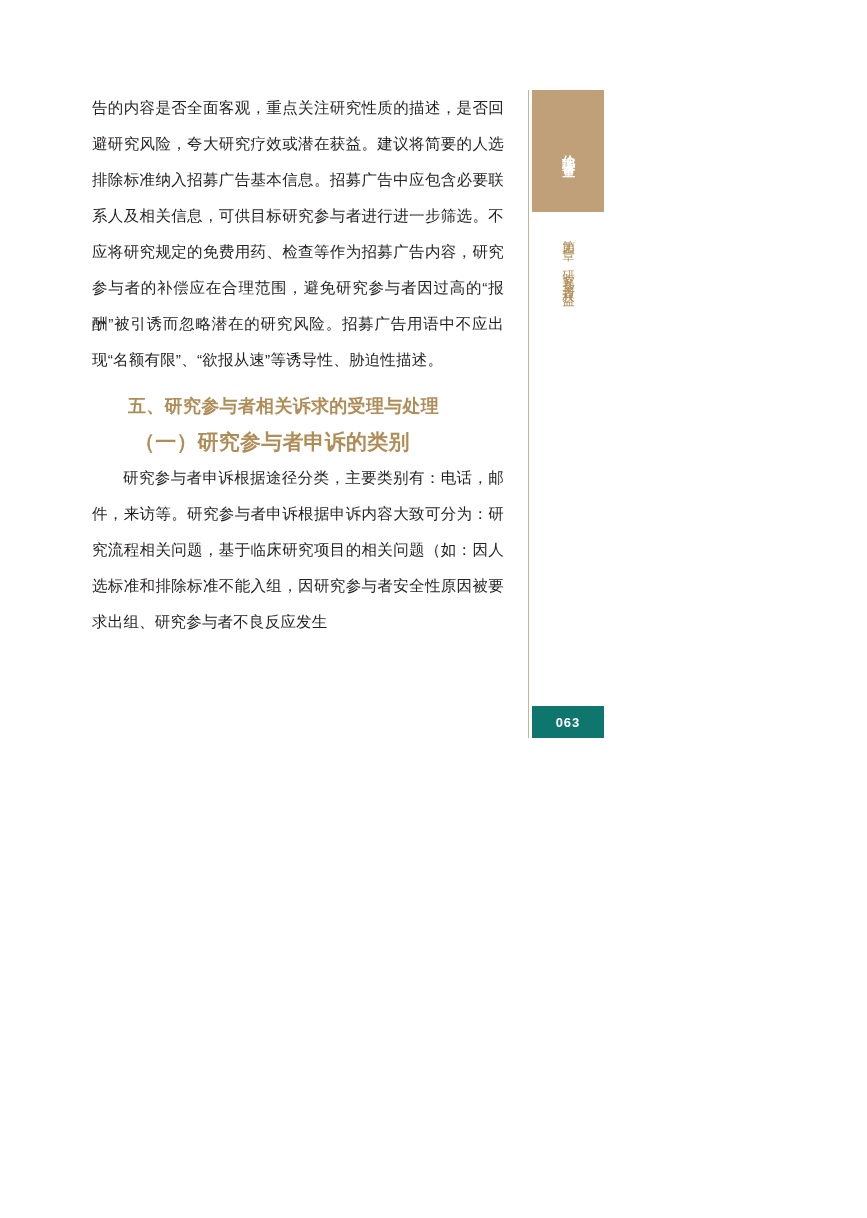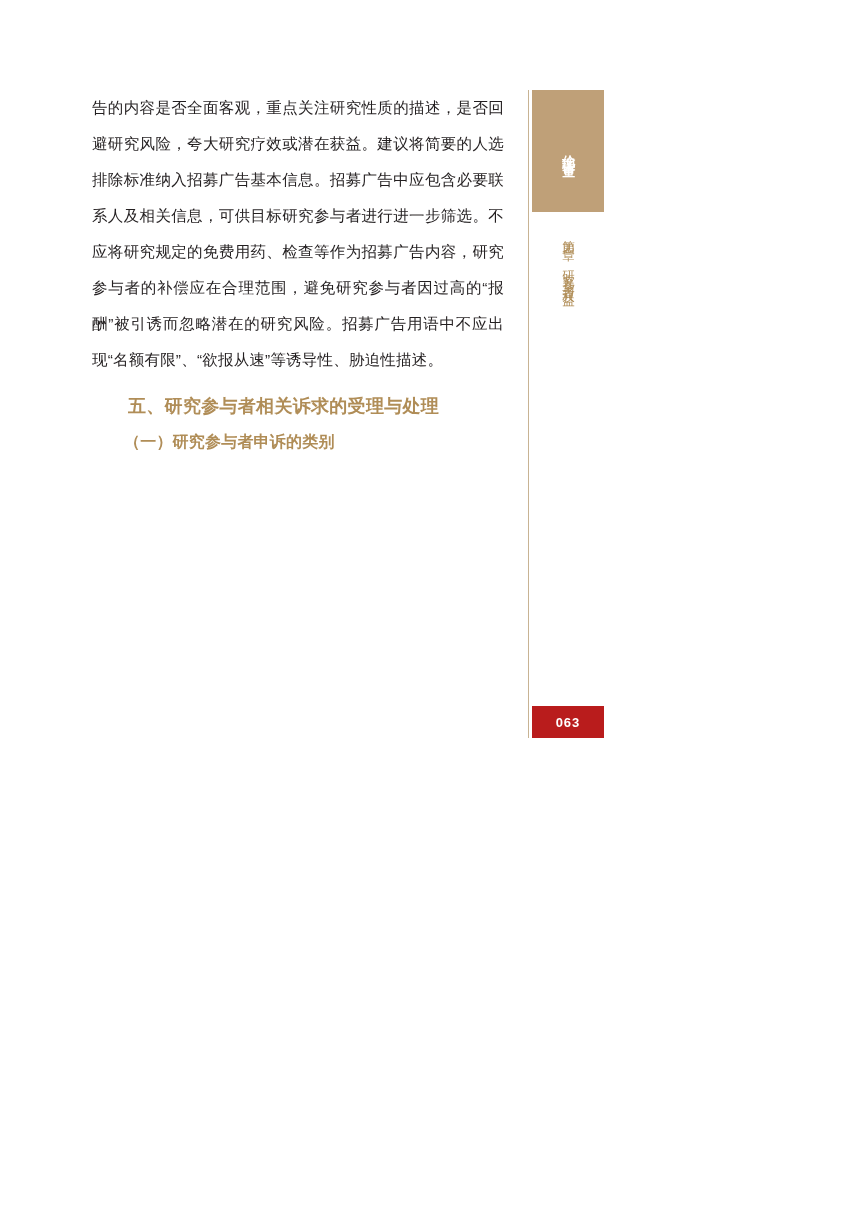--- a/index.html
+++ b/index.html
@@ -42,21 +42,21 @@
   h2.section-heading {
     font-size: 18px;
     line-height: 36px;
     color: #b08d57;
     font-weight: bold;
     margin: 10px 0 0 0;
     text-indent: 2em;
     letter-spacing: 0.3px;
   }
   h3.sub-heading {
-    font-size: 16px;
+    font-size: 21px;
     line-height: 36px;
     color: #b08d57;
     font-weight: bold;
     margin: 0;
     text-indent: 2em;
     letter-spacing: 0.2px;
   }
 
   
   .rail {
@@ -109,39 +109,40 @@
     letter-spacing: 4px;
     color: #b08d57;
     line-height: 1.2;
   }
   .page-number-box {
     position: absolute;
     left: 4px;
     top: 616px;
     width: 72px;
     height: 32px;
-    background: #b91c1c;
+    background: #0f766e;
     color: #ffffff;
     display: flex;
     align-items: center;
     justify-content: center;
     font-size: 13px;
     letter-spacing: 1px;
     font-weight: bold;
   }
 </style>
 </head>
 <body>
 
 <div class="page">
 
   <div class="content">
     <p class="para">告的内容是否全面客观，重点关注研究性质的描述，是否回避研究风险，夸大研究疗效或潜在获益。建议将简要的人选排除标准纳入招募广告基本信息。招募广告中应包含必要联系人及相关信息，可供目标研究参与者进行进一步筛选。不应将研究规定的免费用药、检查等作为招募广告内容，研究参与者的补偿应在合理范围，避免研究参与者因过高的“报酬”被引诱而忽略潜在的研究风险。招募广告用语中不应出现“名额有限”、“欲报从速”等诱导性、胁迫性描述。</p>
     <h2 class="section-heading">五、研究参与者相关诉求的受理与处理</h2>
     <h3 class="sub-heading">（一）研究参与者申诉的类别</h3>
+    <p class="para indent">研究参与者申诉根据途径分类，主要类别有：电话，邮件，来访等。研究参与者申诉根据申诉内容大致可分为：研究流程相关问题，基于临床研究项目的相关问题（如：因人选标准和排除标准不能入组，因研究参与者安全性原因被要求出组、研究参与者不良反应发生</p>
   </div>
 
   <div class="rail">
     <div class="rail-divider"></div>
 
     <div class="rail-tab">
       <span class="rail-tab-text">伦理审查</span>
     </div>
 
     <div class="rail-chapter">

